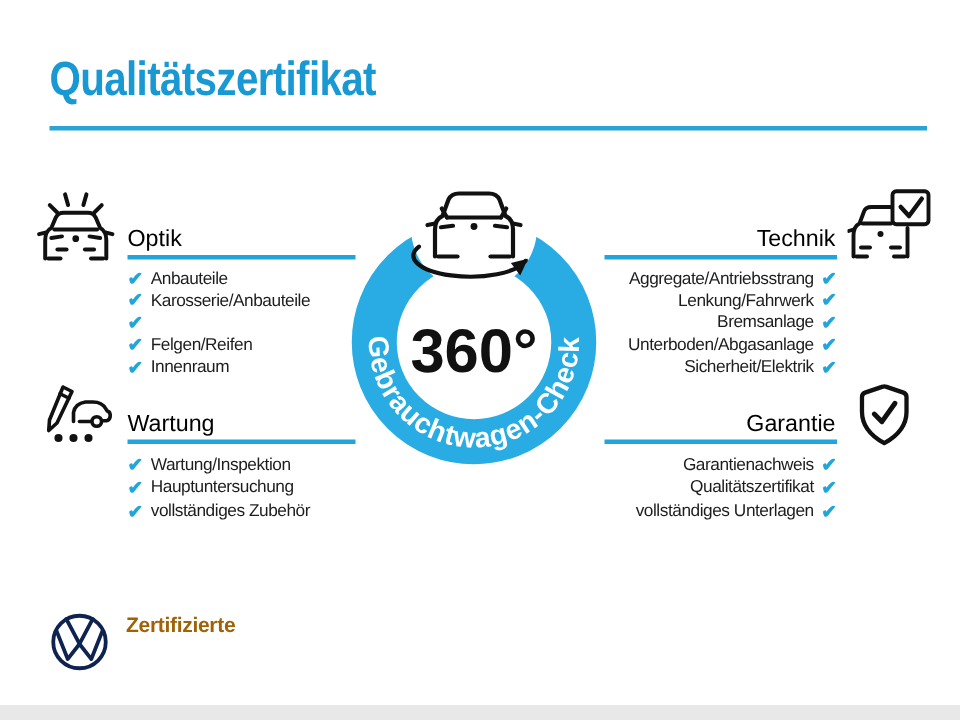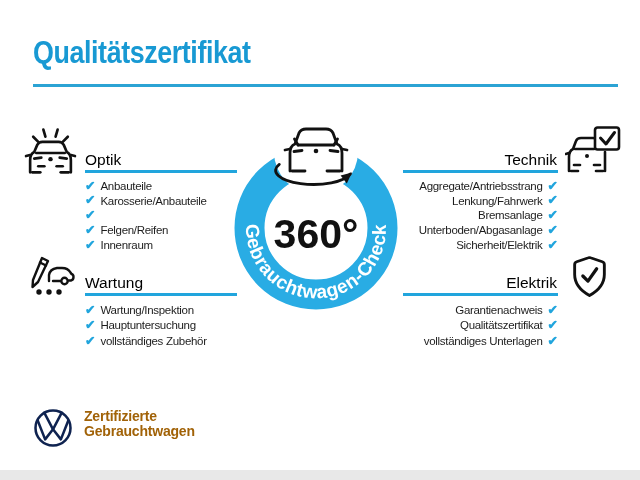--- a/index.html
+++ b/index.html
@@ -168,21 +168,21 @@
       <li>
         <span class="check">✔</span>
         <span class="label">vollständiges Zubehör</span>
       </li>
     </ul>
 
   <svg class="icon-abs" style="left:571px;top:255px" width="37" height="43" viewBox="0 0 36 42">
     <path d="M18 2.5 Q18.5 2.5 19 2.7 L30.5 6.6 Q32.5 7.3 32.5 9.5 L32.5 19 Q32.5 31.5 18 39.5 Q3.5 31.5 3.5 19 L3.5 9.5 Q3.5 7.3 5.5 6.6 L17 2.7 Q17.5 2.5 18 2.5 Z" fill="none" stroke="#111" stroke-width="2.8" stroke-linejoin="round"></path>
     <path d="M11.5 20.5 L16.5 25.5 L25 13.5" fill="none" stroke="#111" stroke-width="3.2" stroke-linecap="round" stroke-linejoin="round"></path>
   </svg>
-  <div class="sec-head right" style="right:83px;top:274px">Elektrik</div>
+  <div class="sec-head right" style="right:83px;top:274px">Garantie</div>
   <div class="sec-rule" style="right:82px;top:293px;width:155px"></div>
   <ul class="items loose rightcol" style="right:82px;top:302px">
 
       <li>
         <span class="check">✔</span>
         <span class="label">Garantienachweis</span>
       </li>
 
       <li>
         <span class="check">✔</span>
@@ -229,16 +229,15 @@
 
   <svg class="icon-abs" style="left:32px;top:407px" width="42" height="42" viewBox="-24 -24 48 48">
     <g stroke="#0f2350" stroke-width="2.9" fill="none" stroke-linecap="round" stroke-linejoin="round">
       <circle cx="0" cy="0" r="20"></circle>
       <path d="M-10 -17.5 L0 1.5 L10 -17.5"></path>
       <path d="M-17.5 -8.5 L-9 13 L0 1.5 L9 13 L17.5 -8.5"></path>
     </g>
   </svg>
   <div class="footer-text">
     <div>Zertifizierte</div>
-    <div>Gebrauchtwagen</div>
   </div>
 
 </div>
 
 </body></html>

